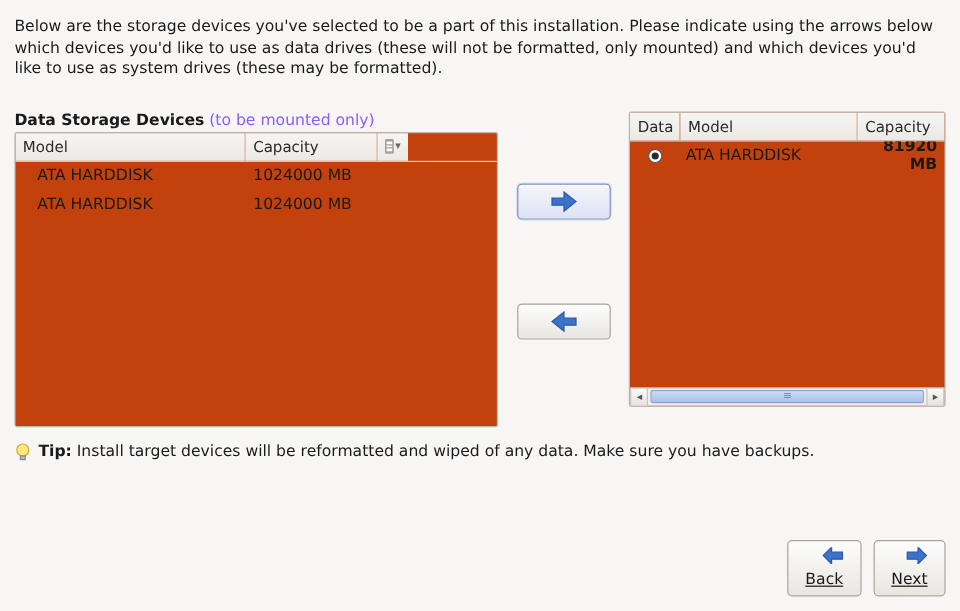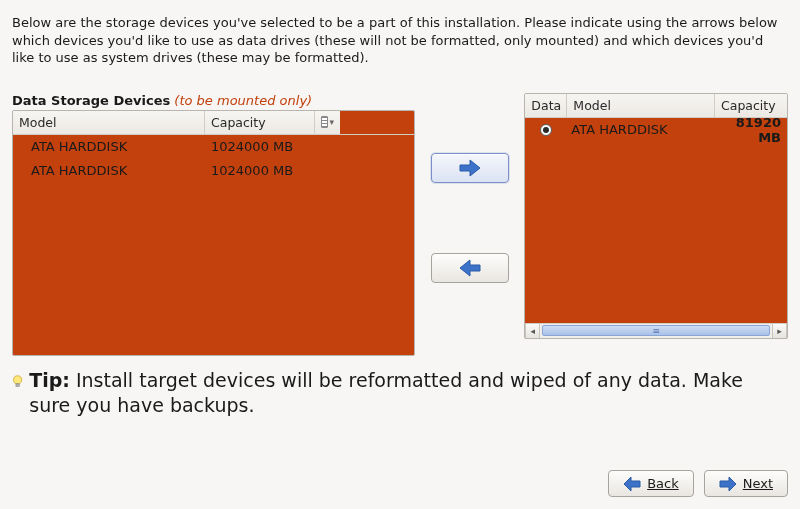--- a/index.html
+++ b/index.html
@@ -31,21 +31,21 @@
     display: flex;
     flex-direction: column;
     align-items: center;
     justify-content: flex-start;
     padding-top: 60px;
     gap: 70px;
   }
   .right-panel { width: 265px; }
   .section-label { margin-bottom: 2px; }
   .section-label b { font-weight: bold; }
-  .section-label .sub { color: #c2410c; font-style: italic; }
+  .section-label .sub { color: #8b5cf6; }
   .table-box {
     border: 1px solid #b8b4ae;
     background: #c2410c;
     border-radius: 2px;
   }
   .left-panel .table-box { height: 246px; }
   .right-panel .table-box { height: 246px; display:flex; flex-direction:column; }
   .thead {
     display: flex;
     border-bottom: 1px solid #d0ccc6;
@@ -121,35 +121,35 @@
     background: linear-gradient(#cedcf3,#a9c1e9);
     border:1px solid #8aa4d5; border-radius:2px;
     position:relative;
   }
   .sb-thumb::after{
     content:"≡"; position:absolute; left:50%; top:50%; transform:translate(-50%,-55%);
     font-size:9px; color:#5b77ad;
   }
   .footer-tip {
     display:flex; align-items:flex-start; margin-top:12px; gap:6px;
-    font-size:19px; line-height:1.35;
+    font-size:13px; line-height:1.35;
   }
   .bulb {
     width:14px; height:16px; margin-top:1px;
     display:inline-block;
   }
   .bottom-bar {
     position:absolute; bottom:12px; right:12px; display:flex; gap:10px;
   }
   .nav-btn {
     display:flex; align-items:flex-end; gap:6px;
     padding: 5px 14px;
     border:1px solid #a7a49e; border-radius:4px;
     background: linear-gradient(#fdfdfc,#e9e6e1);
-    cursor:pointer; font-size:13px;
+    cursor:pointer; font-size:13px;flex-direction:column;
   }
   .nav-btn svg { width:18px; height:14px; }
   .nav-btn span { text-decoration: none; }
   .nav-btn .ul { text-decoration: underline; }
   .radio {
     width:12px; height:12px; border-radius:50%;
     border:1px solid #5a5a5a; background:#fff;
     display:flex; align-items:center; justify-content:center;
   }
   .radio .dot { width:6px; height:6px; border-radius:50%; background:#2a2a2a; }

